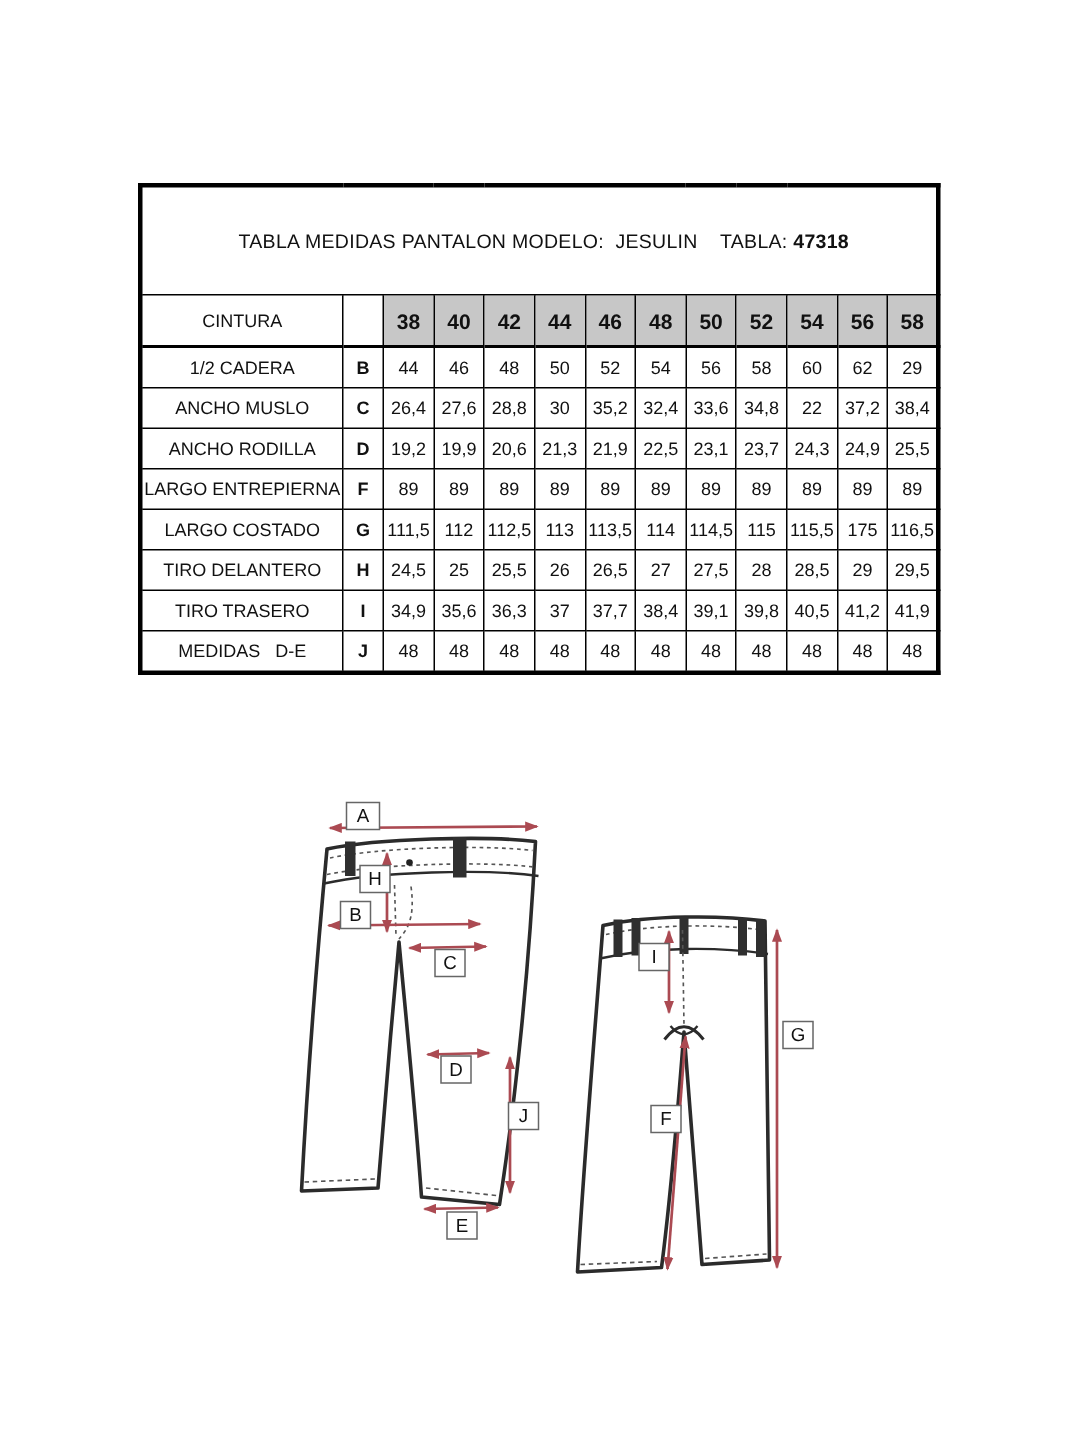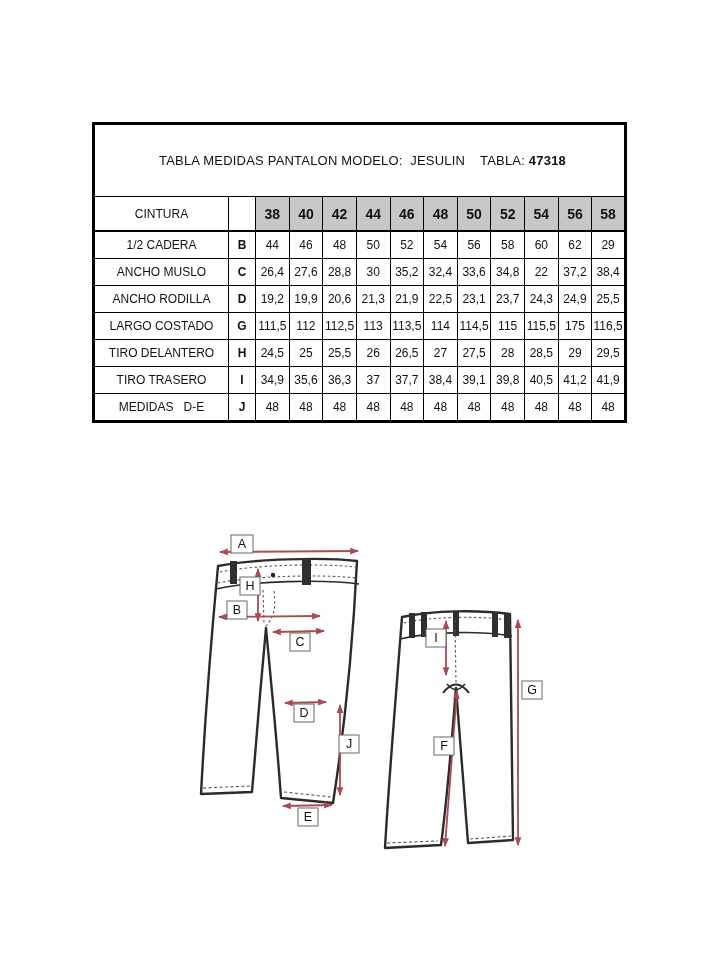--- a/index.html
+++ b/index.html
@@ -111,20 +111,35 @@
         <td>21,3</td>
         <td>21,9</td>
         <td>22,5</td>
         <td>23,1</td>
         <td>23,7</td>
         <td>24,3</td>
         <td>24,9</td>
         <td>25,5</td>
       </tr>
   <tr>
+        <td class="lbl">LARGO ENTREPIERNA</td>
+        <td class="ltr">F</td>
+        <td>89</td>
+        <td>89</td>
+        <td>89</td>
+        <td>89</td>
+        <td>89</td>
+        <td>89</td>
+        <td>89</td>
+        <td>89</td>
+        <td>89</td>
+        <td>89</td>
+        <td>89</td>
+      </tr>
+  <tr>
         <td class="lbl">LARGO COSTADO</td>
         <td class="ltr">G</td>
         <td>111,5</td>
         <td>112</td>
         <td>112,5</td>
         <td>113</td>
         <td>113,5</td>
         <td>114</td>
         <td>114,5</td>
         <td>115</td>

